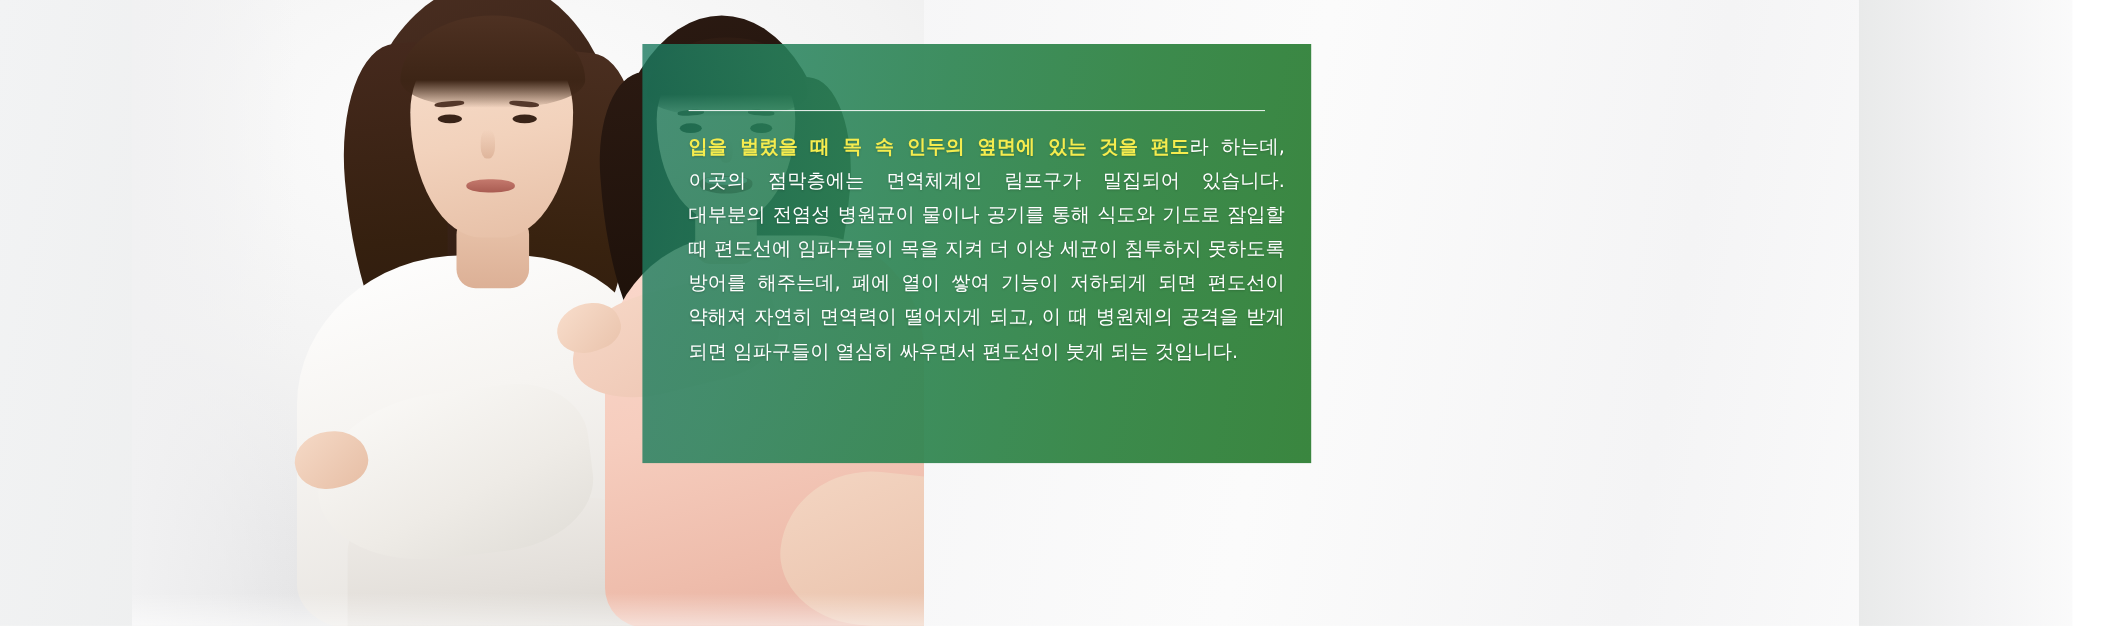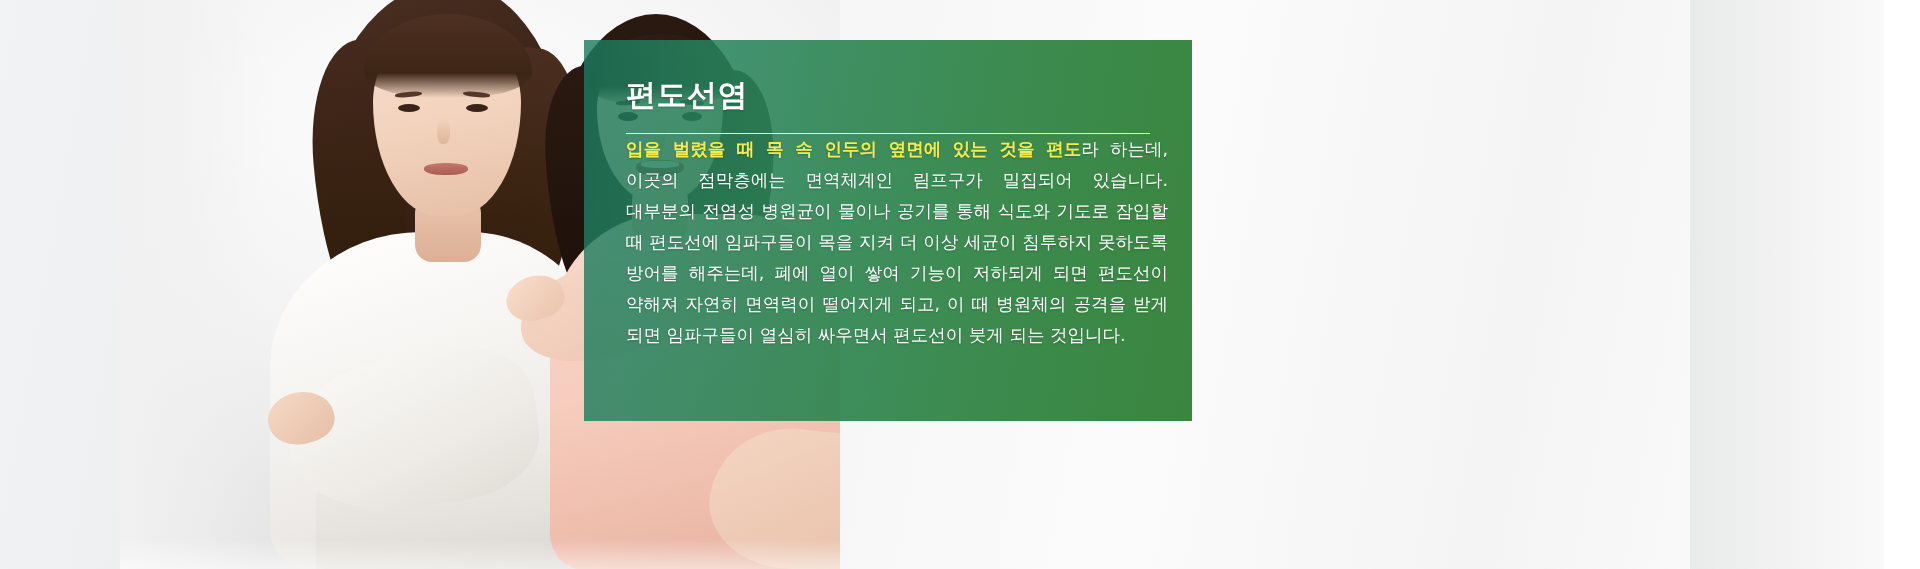--- a/index.html
+++ b/index.html
@@ -240,20 +240,21 @@
     text-shadow: 0 1px 2px rgba(0,0,0,.18);
   }
   .panel-divider {
     margin-top: 22px;
     margin-right: 24px;
     height: 1px;
     background: rgba(255,255,255,0.85);
   }
 
   .panel-body {
+    margin-top: 18px;
     margin-right: 6px;
     color: #ffffff;
     font-size: 17.5px;
     line-height: 31px;
     text-align: justify;
     text-justify: inter-character;
     word-break: keep-all;
     text-shadow: 0 1px 2px rgba(0,0,0,.22);
   }
   .panel-body p { margin: 0; }
@@ -309,21 +310,20 @@
     <div class="c-arm"></div>
     <div class="c-hand"></div>
 
     <div class="photo-soft-left"></div>
     <div class="photo-soft-bottom"></div>
   </div>
 
   <div class="panel">
     <div class="panel-inner">
 
-      <h1 class="panel-title">편도선염</h1>
 
       <div class="panel-divider"></div>
 
       <div class="panel-body">
         <p><span class="hl">입을 벌렸을 때 목 속 인두의 옆면에 있는 것을 편도</span><span>라 하는데, 이곳의 점막층에는 면역체계인 림프구가 밀집되어 있습니다. 대부분의 전염성 병원균이 물이나 공기를 통해 식도와 기도로 잠입할 때 편도선에 임파구들이 목을 지켜 더 이상 세균이 침투하지 못하도록 방어를 해주는데, 폐에 열이 쌓여 기능이 저하되게 되면 편도선이 약해져 자연히 면역력이 떨어지게 되고, 이 때 병원체의 공격을 받게 되면 임파구들이 열심히 싸우면서 편도선이 붓게 되는 것입니다.</span></p>
       </div>
 
     </div>
   </div>
 

